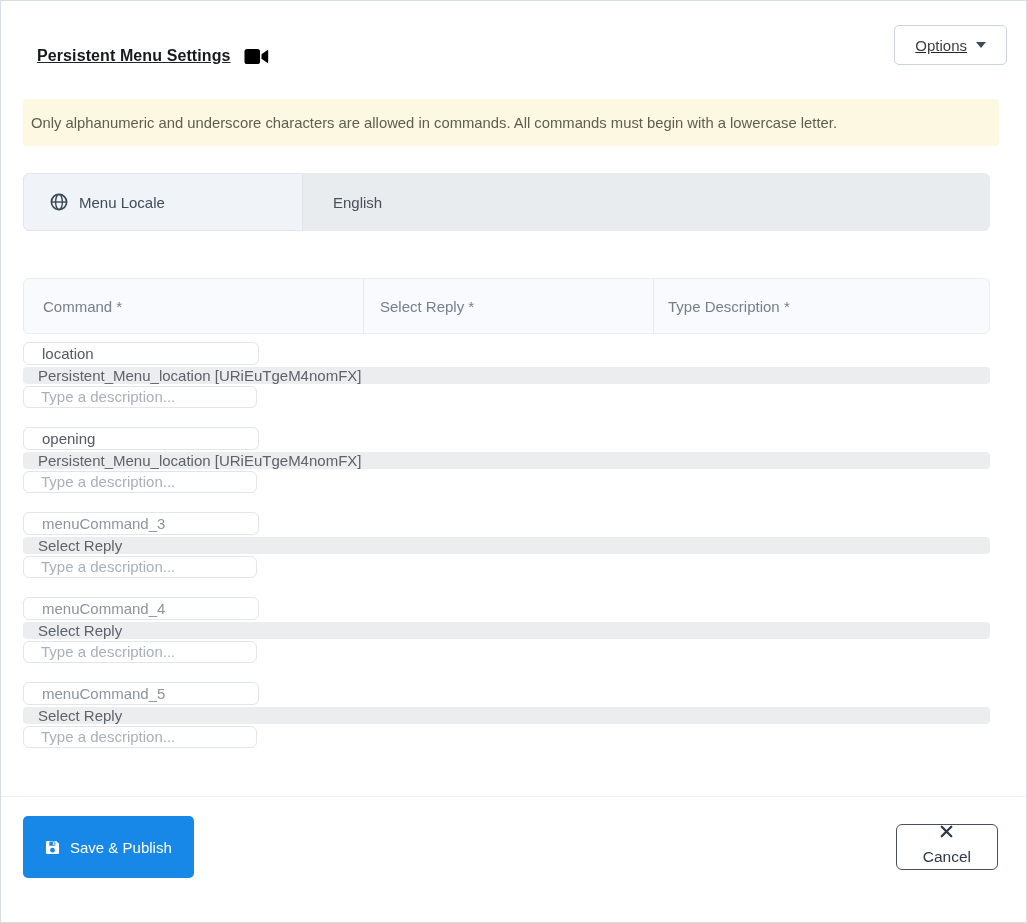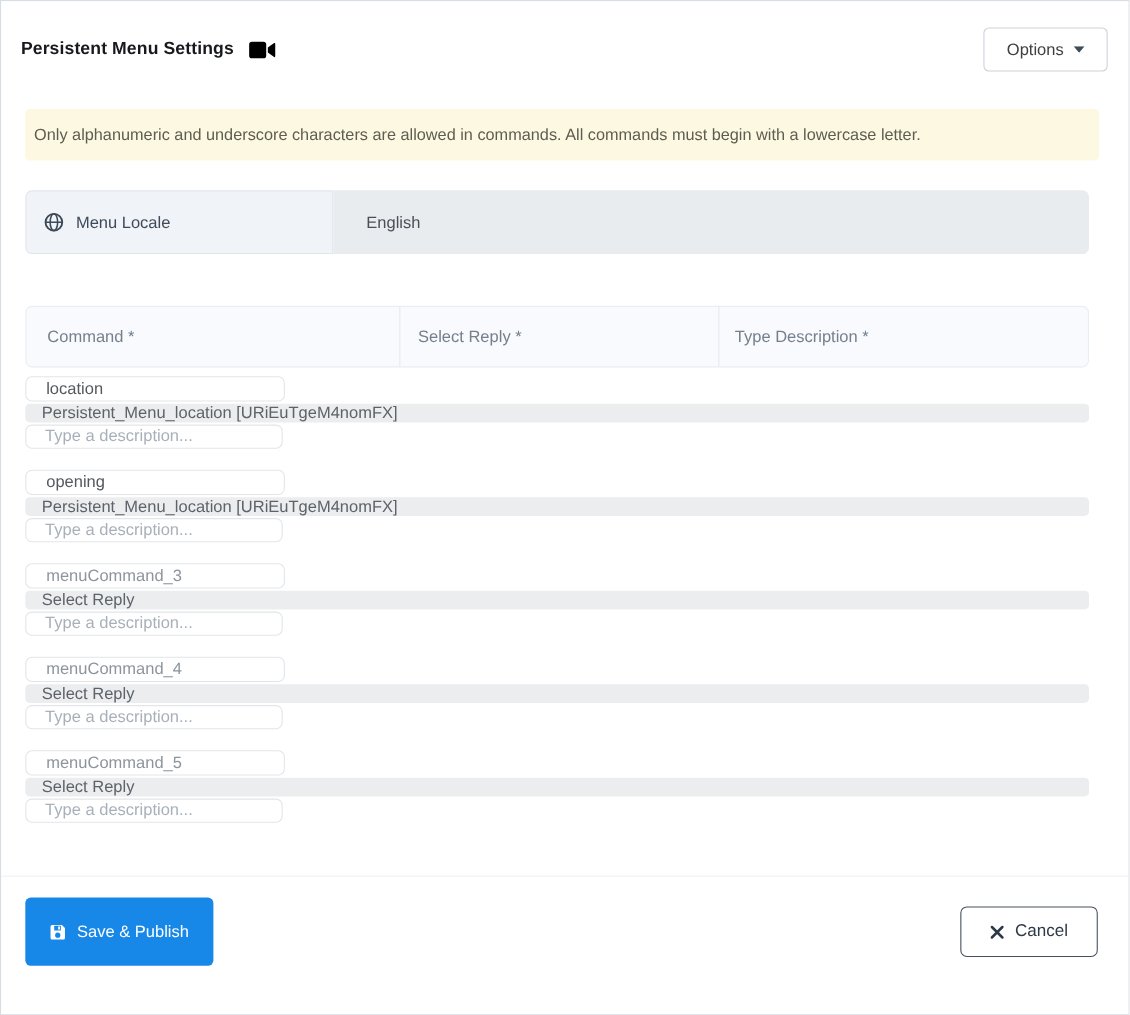--- a/index.html
+++ b/index.html
@@ -10,22 +10,22 @@
     color: #212529;
   }
   .card {
     width: 1027px; height: 923px;
     background: #fff;
     border: 1px solid #d8dde3;
     overflow: hidden;
   }
   
   .topbar {
-    display: flex; justify-content: space-between; align-items: center;
-    padding: 24px 19px 0 18px; height: 64px;
+    display: flex; justify-content: space-between; align-items: flex-end;
+    padding: 24px 19px 0 36px; height: 64px; text-decoration: underline;
   }
   .title-group { display: flex; align-items: center; gap: 13px; }
   .page-title { font-size: 16px; font-weight: bold; color: #17191d; letter-spacing: .1px; }
   .options-btn {
     height: 40px; padding: 0 20px;
     background: #fff; border: 1px solid #ccd3da; border-radius: 5px;
     display: flex; align-items: center; gap: 9px;
     font-size: 15px; color: #404040; font-family: inherit; cursor: pointer;
   }
   
@@ -34,21 +34,21 @@
     background: #fdf8e2; border-radius: 4px;
     display: flex; align-items: center; padding: 0 8px;
     font-size: 14.8px; color: #5d5d50; white-space: nowrap;
   }
   
   .locale-row { margin: 27px 0 0 22px; width: 967px; height: 58px; display: flex; }
   .locale-label {
     width: 280px; background: #f0f3f7;
     border: 1px solid #e1e6ec; border-right: 1px solid #e1e6ec;
     border-radius: 6px 0 0 6px;
-    display: flex; align-items: center; gap: 11px; padding-left: 16px;
+    display: flex; align-items: center; gap: 11px; padding-left: 26px;
     font-size: 15px; color: #3e4b59;
   }
   .locale-value {
     flex: 1; background: #e9ecef; border-radius: 0 6px 6px 0;
     display: flex; align-items: center; padding-left: 30px;
     font-size: 15px; color: #495057;
   }
   
   .table-header {
     margin: 47px 0 0 22px; width: 967px; height: 56px;
@@ -95,21 +95,21 @@
   .save-btn {
     height: 62px; padding: 0 22px;
     background: #1787e8; border: none; border-radius: 5px;
     display: flex; align-items: center; gap: 10px;
     color: #fff; font-size: 15px; font-family: inherit; cursor: pointer;
   }
   .cancel-btn {
     height: 46px; padding: 0 26px;
     background: #fff; border: 1px solid #46505f; border-radius: 6px;
     display: flex; align-items: center; gap: 10px;
-    color: #2e3947; font-size: 15.5px; font-family: inherit; cursor: pointer;
+    color: #2e3947; font-size: 15.5px; font-family: inherit; cursor: pointer; flex-direction: column;
   }
   .icon { display: inline-flex; align-items: center; justify-content: center; flex: none; }
 </style>
 </head>
 <body>
 
 <div class="card">
 
   <div class="topbar">
     <div class="title-group">

